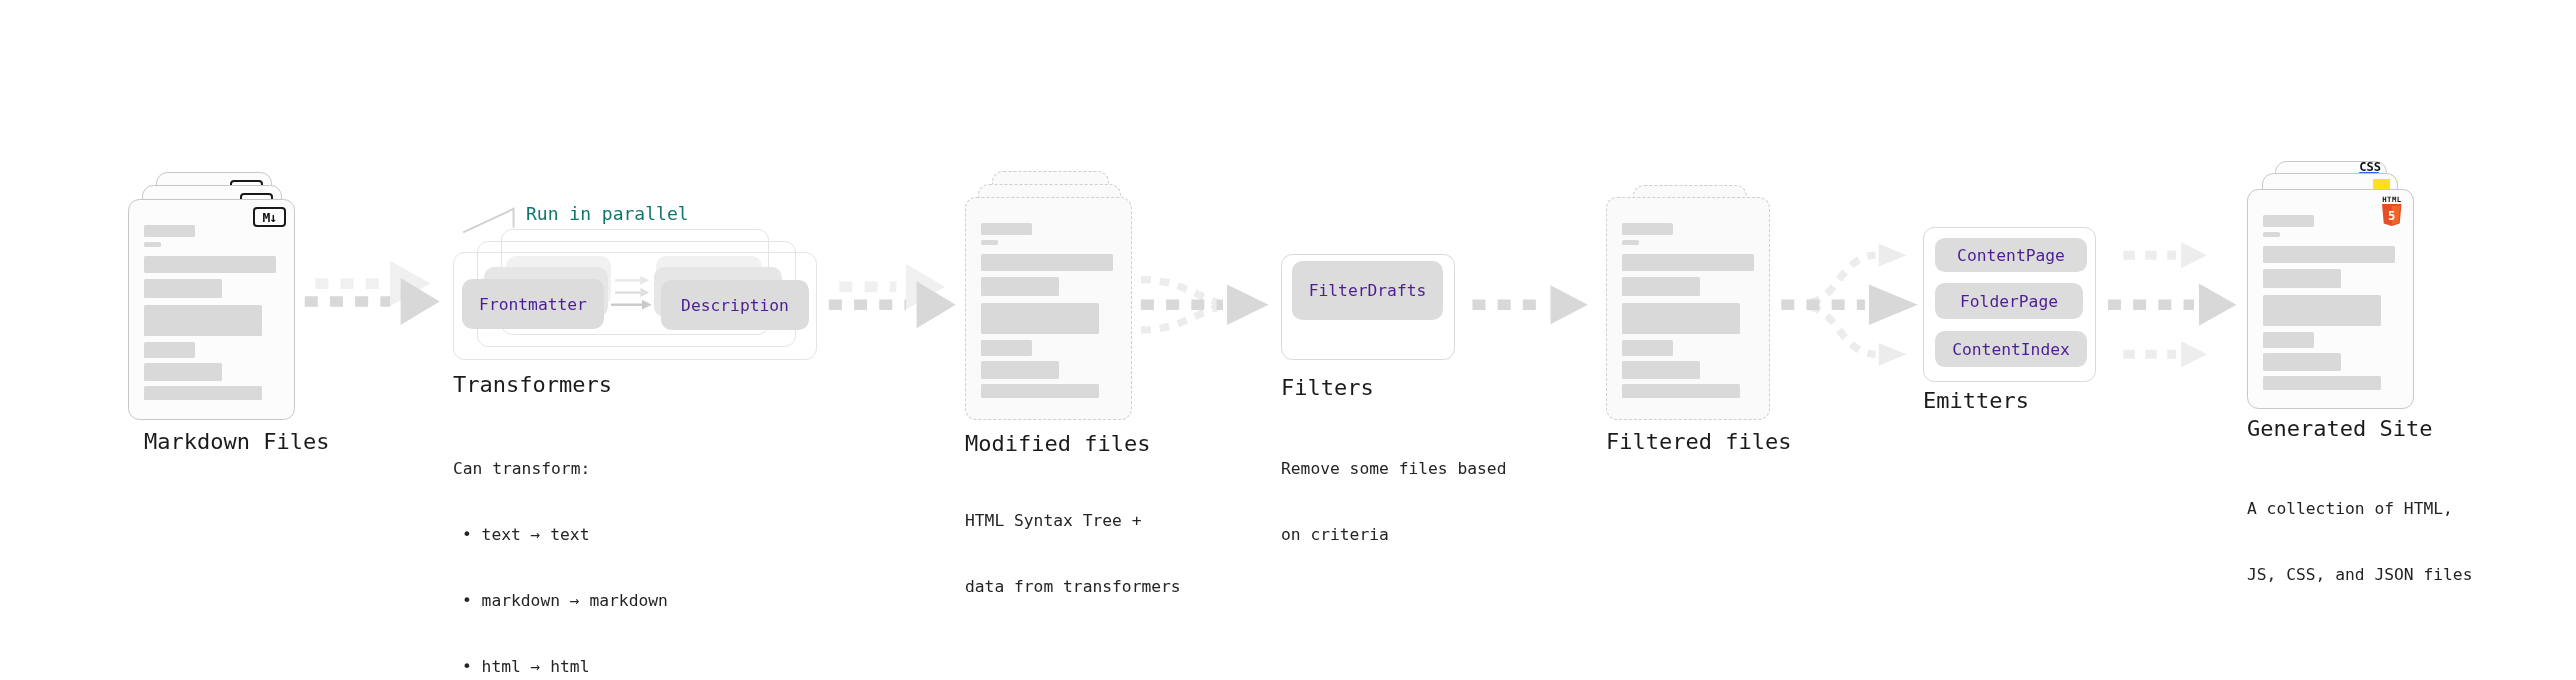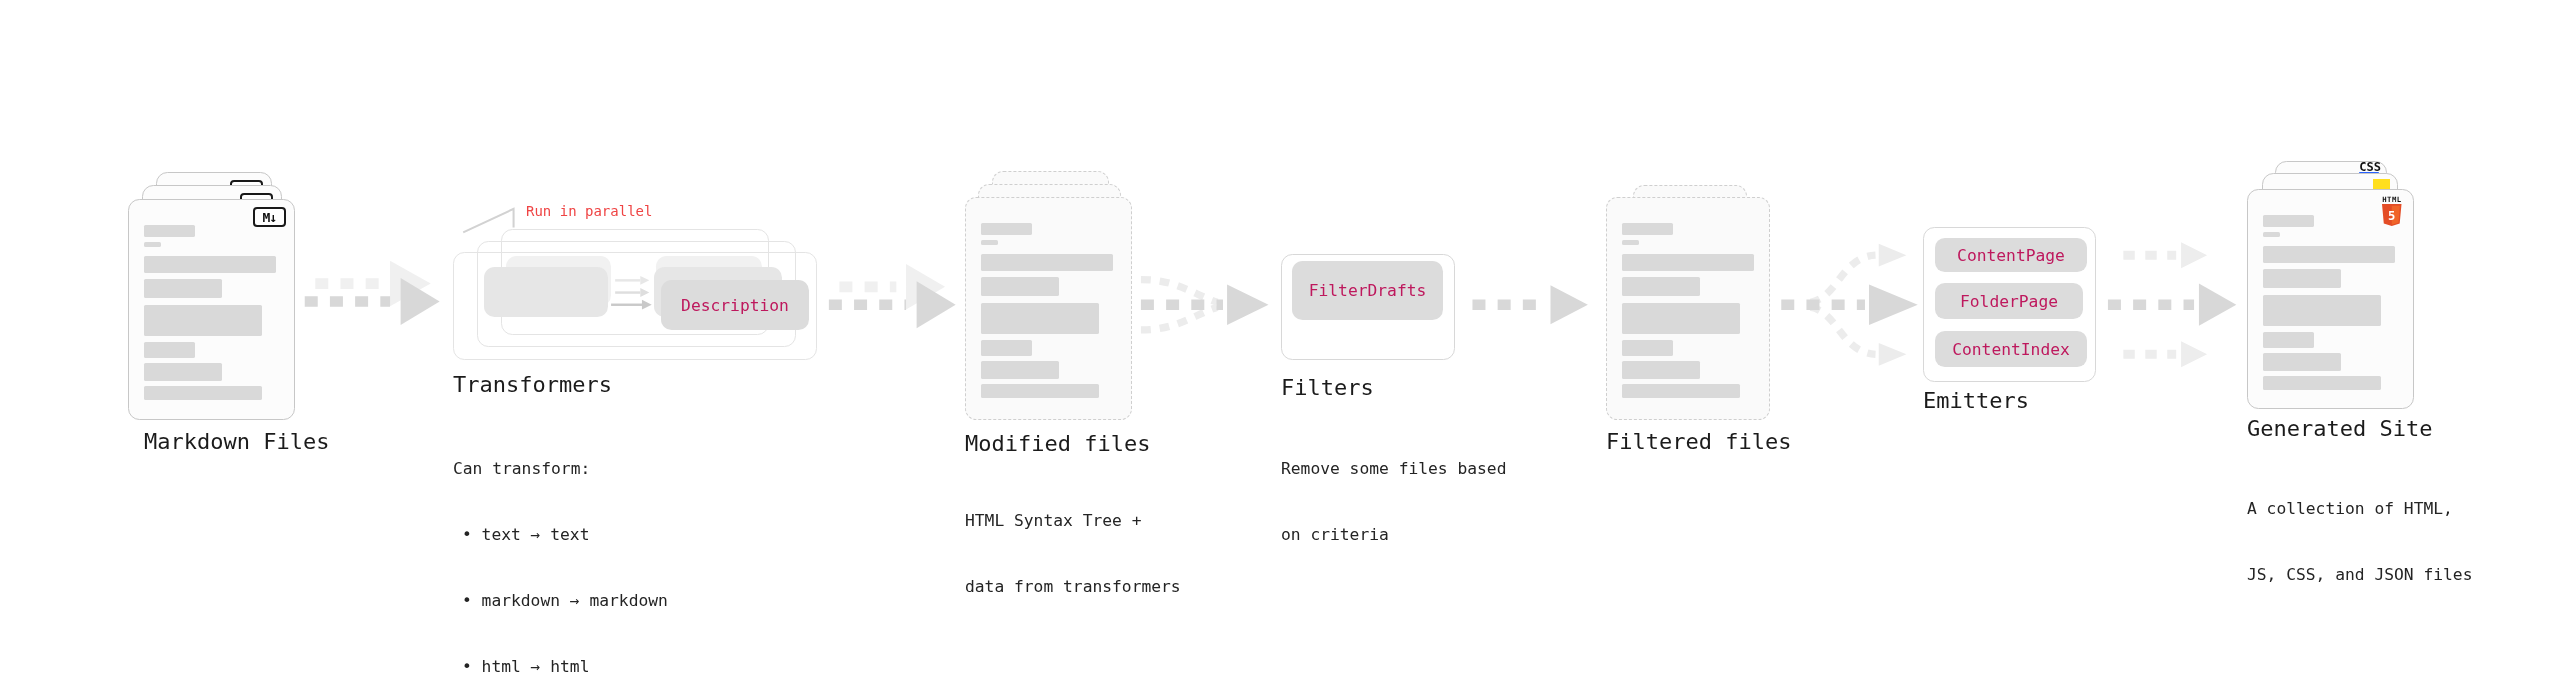--- a/index.html
+++ b/index.html
@@ -28,30 +28,30 @@
   .badge-css{position:absolute;top:2.4px;right:7.3px;width:19.5px;font-weight:700;font-size:12px;line-height:6.5px;color:#111}
   .badge-css .ubar{height:3.3px;background:var(--css-blue,#2962ff);margin-top:0.8px;border-radius:0.8px}
   .badge-js{position:absolute;top:4.9px;right:7.3px;width:17px;height:9.8px;background:var(--js-yellow,#ffdf1e)}
   .badge-h5{position:absolute;top:5.7px;right:10.6px;width:21px;text-align:center}
   .badge-h5 .h5label{font-size:7.3px;font-weight:700;letter-spacing:0.4px;line-height:8.1px;color:#111}
 
   
   .box{position:absolute;border:1.6px solid #e4e4e4;border-radius:11.4px;background:transparent;box-sizing:border-box}
   .box.plain{border-color:#d8d8d8;background:#fff}
   .chip{position:absolute;background:#dcdcdc;border-radius:10.6px;display:flex;align-items:center;justify-content:center;
-        font-size:16.3px;color:#be185d;box-sizing:border-box;white-space:pre}
+        font-size:16.3px;color:#4c1d95;box-sizing:border-box;white-space:pre}
   .ghost{position:absolute;border-radius:10.6px}
   .g1{background:#e6e6e6}
   .g2{background:#f1f1f1}
 
   
   .title{position:absolute;font-size:22px;line-height:23px;color:#1b1b1b;white-space:pre}
   .desc{position:absolute;font-size:16.3px;line-height:22px;color:#242424;white-space:pre}
   .desc .indent{padding-left:9px}
-  .note{position:absolute;font-size:14px;color:#ef4444;white-space:pre}
+  .note{position:absolute;font-size:18px;color:#0f766e;white-space:pre}
 
   
   .arrow-layer{position:absolute;left:0;top:0;pointer-events:none}
   .dk line{stroke:#d8d8d8;stroke-width:13;stroke-dasharray:16 15}
   .dk polygon{fill:#d8d8d8}
   .lt line{stroke:#f0f0f0;stroke-width:13;stroke-dasharray:16 15}
   .lt polygon{fill:#f0f0f0}
   .lt3 line{stroke:#ededed;stroke-width:11;stroke-dasharray:14 13}
   .lt3 polygon{fill:#ededed}
   .curve{stroke:#ececec;stroke-width:9;stroke-dasharray:12 11;fill:none}
@@ -170,20 +170,21 @@
       </div>
   </div>
   <div class="title" style="left:144px;top:430px">Markdown Files</div>
 
   <div class="box" style="left:501px;top:229px;width:268px;height:106px"></div>
   <div class="box" style="left:477px;top:241px;width:319px;height:106px"></div>
   <div class="box" style="left:453px;top:252px;width:364px;height:108px"></div>
 
   <div class="ghost g2" style="left:506px;top:256px;width:105px;height:50px"></div>
   <div class="ghost g1" style="left:484px;top:267px;width:124px;height:50px"></div>
+  <div class="chip" style="left:462px;top:279px;width:142px;height:50px">Frontmatter</div>
 
   <div class="ghost g2" style="left:656px;top:256px;width:106px;height:50px"></div>
   <div class="ghost g1" style="left:654px;top:267px;width:128px;height:50px"></div>
   <div class="chip" style="left:661px;top:280px;width:148px;height:50px">Description</div>
 
   <div class="note" style="left:526px;top:203px">Run in parallel</div>
 
   <div class="title" style="left:453px;top:373px">Transformers</div>
   <div class="desc" style="left:453px;top:414px">
     <div>Can transform:</div>

